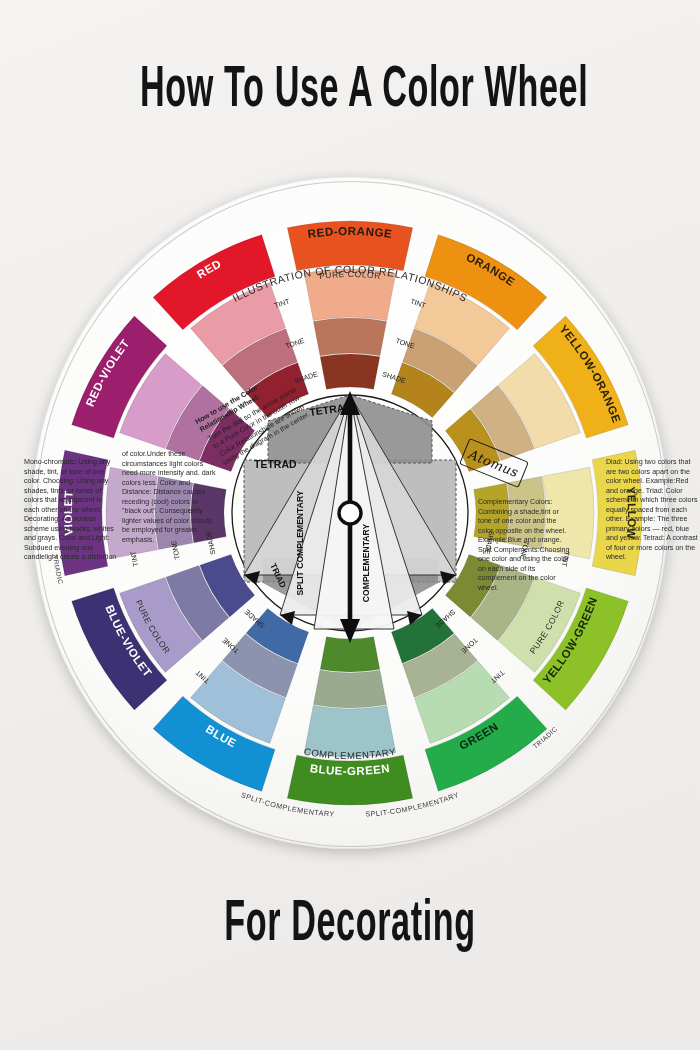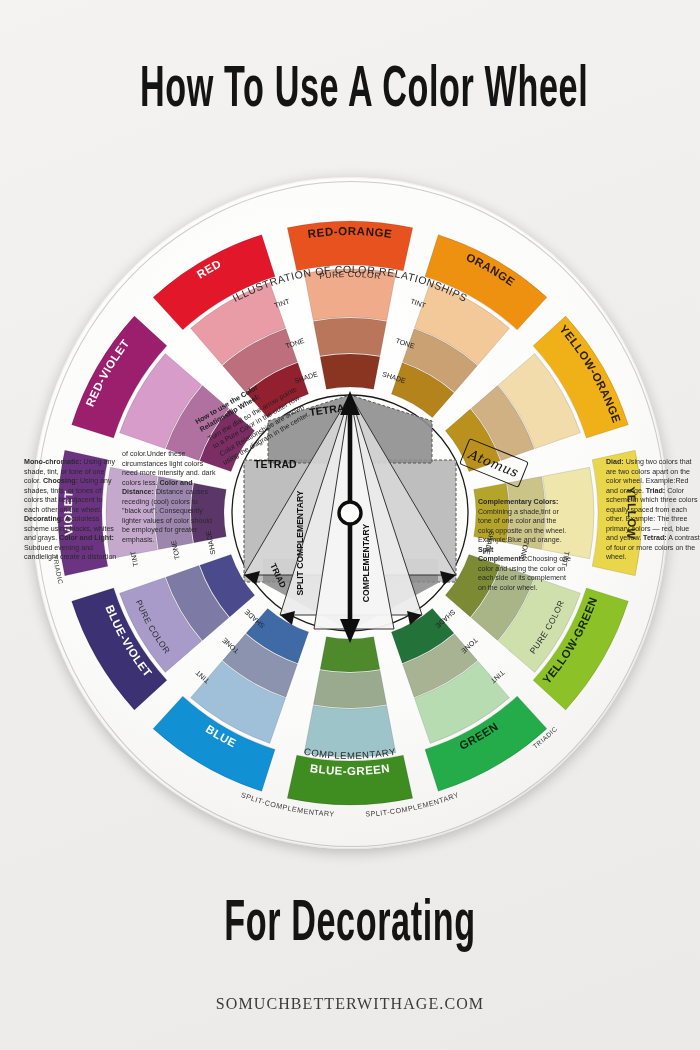--- a/index.html
+++ b/index.html
@@ -62,21 +62,21 @@
   }
   svg#wheelsvg{position:absolute;left:0;top:0;width:664px;height:700px;}
 
   
   .txtblock{
     position:absolute;
     font-size:7.1px;line-height:1.34;
     color:#2a2a2a;
     width:95px;
   }
-  .txtblock b{font-weight:700;}
+  .txtblock b{font-weight:400;}
   #tb-l1{left:24px;top:458px;}
   #tb-l2{left:122px;top:450px;}
   #tb-r1{left:478px;top:470px;margin-top:28px;}
   #tb-r2{left:606px;top:458px;}
 
   .howto{
     position:absolute;left:176px;top:256px;width:106px;
     transform:rotate(-30deg);
     transform-origin:left top;
     font-size:7.1px;line-height:1.33;color:#222;
@@ -268,14 +268,13 @@
       <span>Atomus</span>
     </div>
   </div>
 
   <div class="txtblock" id="tb-l1"><b>Mono-chromatic:</b> Using any shade, tint, or tone of one color. <b>Choosing:</b> Using any shades, tints, or tones of colors that lie adjacent to each other on the wheel. <b>Decorating:</b> A colorless scheme using blacks, whites and grays. <b>Color and Light:</b> Subdued evening and candlelight create a distortion </div>
   <div class="txtblock" id="tb-l2">of color.Under these circumstances light colors need more intensity and. dark colors less. <b>Color and Distance:</b> Distance causes receding (cool) colors to "black out". Consequently lighter values of color should be employed for greater emphasis. </div>
   <div class="txtblock" id="tb-r1"><b>Complementary Colors:</b> Combining a shade,tint or tone of one color and the color opposite on the wheel. Example:Blue and orange. <b>Split Complements:</b>Choosing one color and using the color on each side of its complement on the color wheel. </div>
   <div class="txtblock" id="tb-r2"><b>Diad:</b> Using two colors that are two colors apart on the color wheel. Example:Red and orange. <b>Triad:</b> Color scheme in which three colors equally spaced from each other. Example: The three primary colors — red, blue and yellow. <b>Tetrad:</b> A contrast of four or more colors on the wheel. </div>
 
   <div class="title-bottom">For Decorating</div>
-  <div class="footer">SOMUCHBETTERWITHAGE.COM</div>
 </div>
 
 </body></html>

